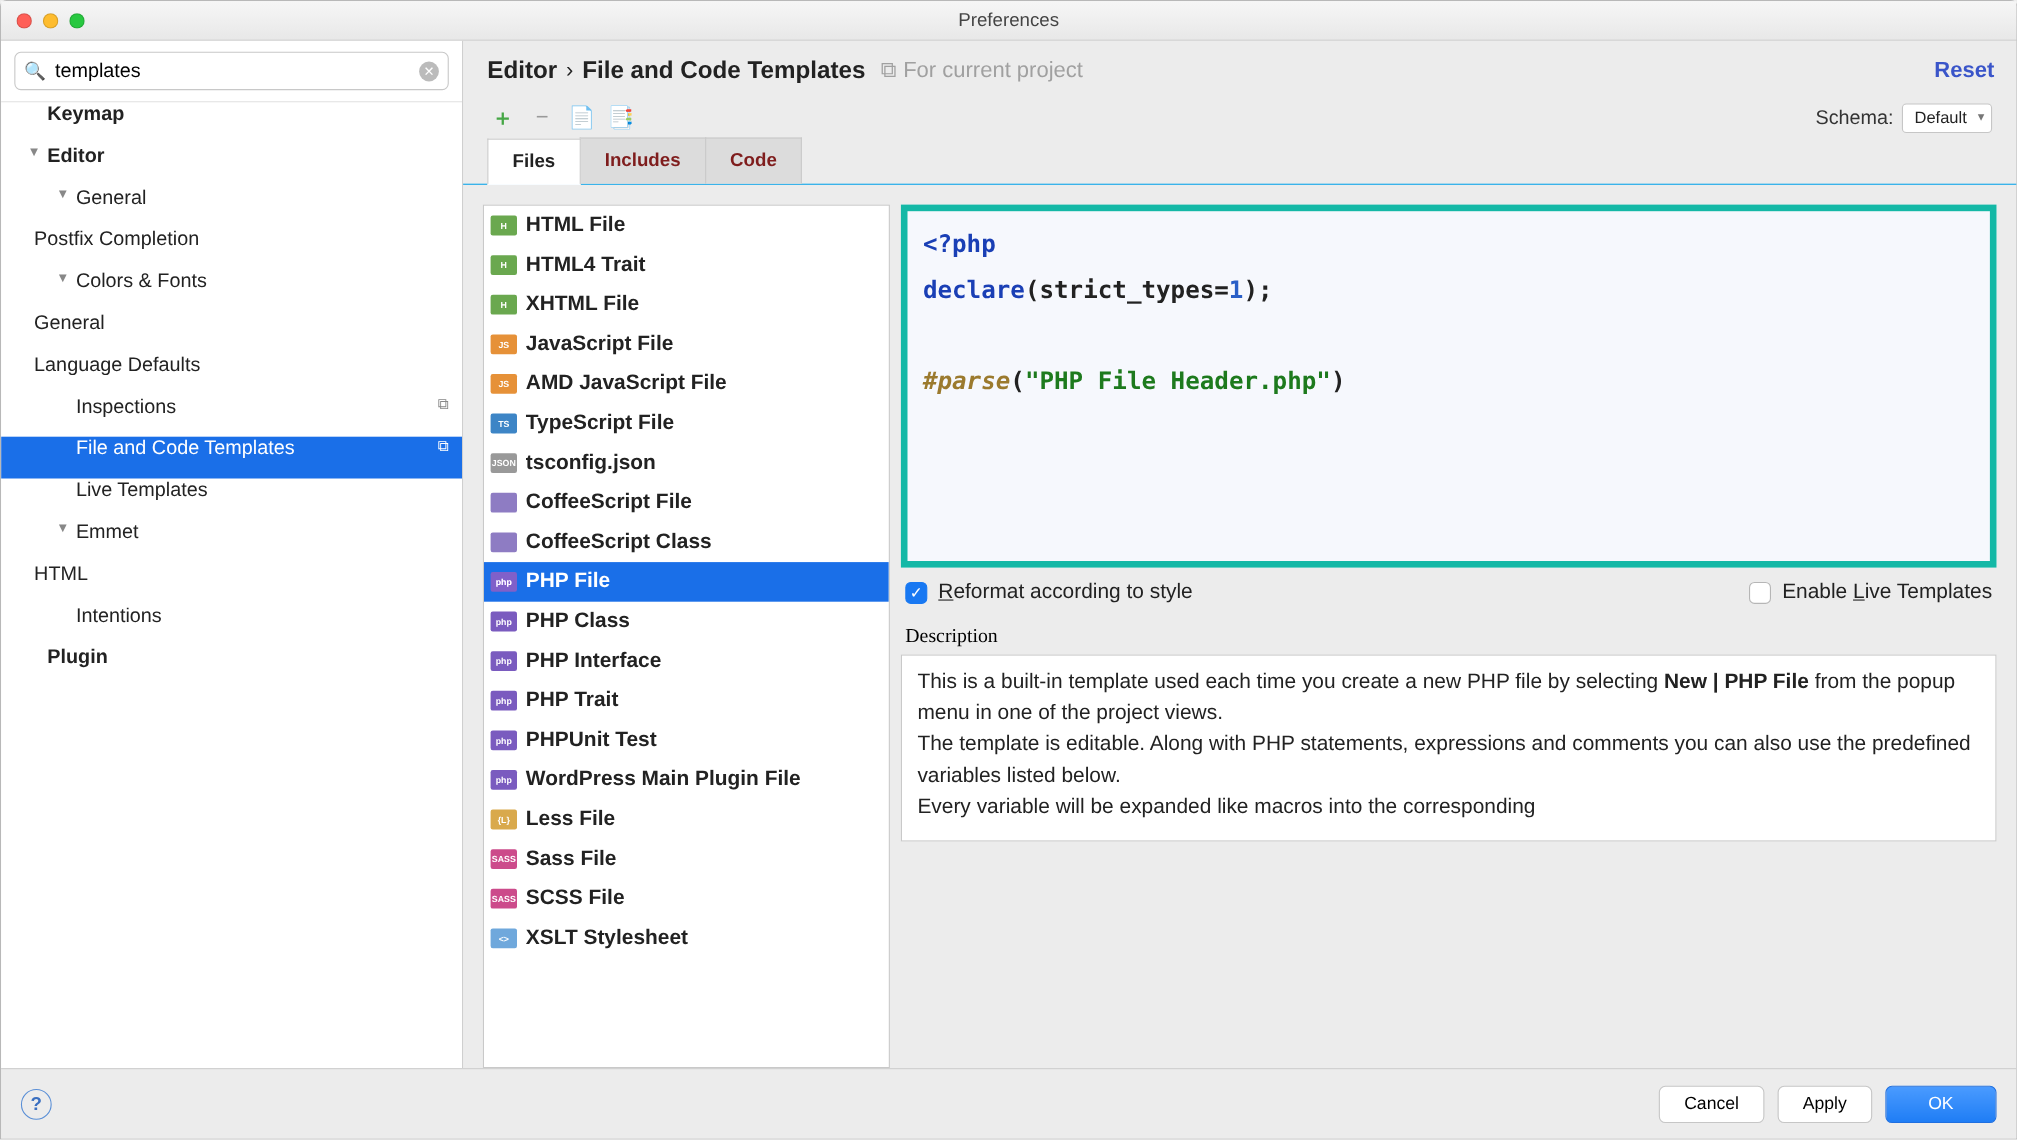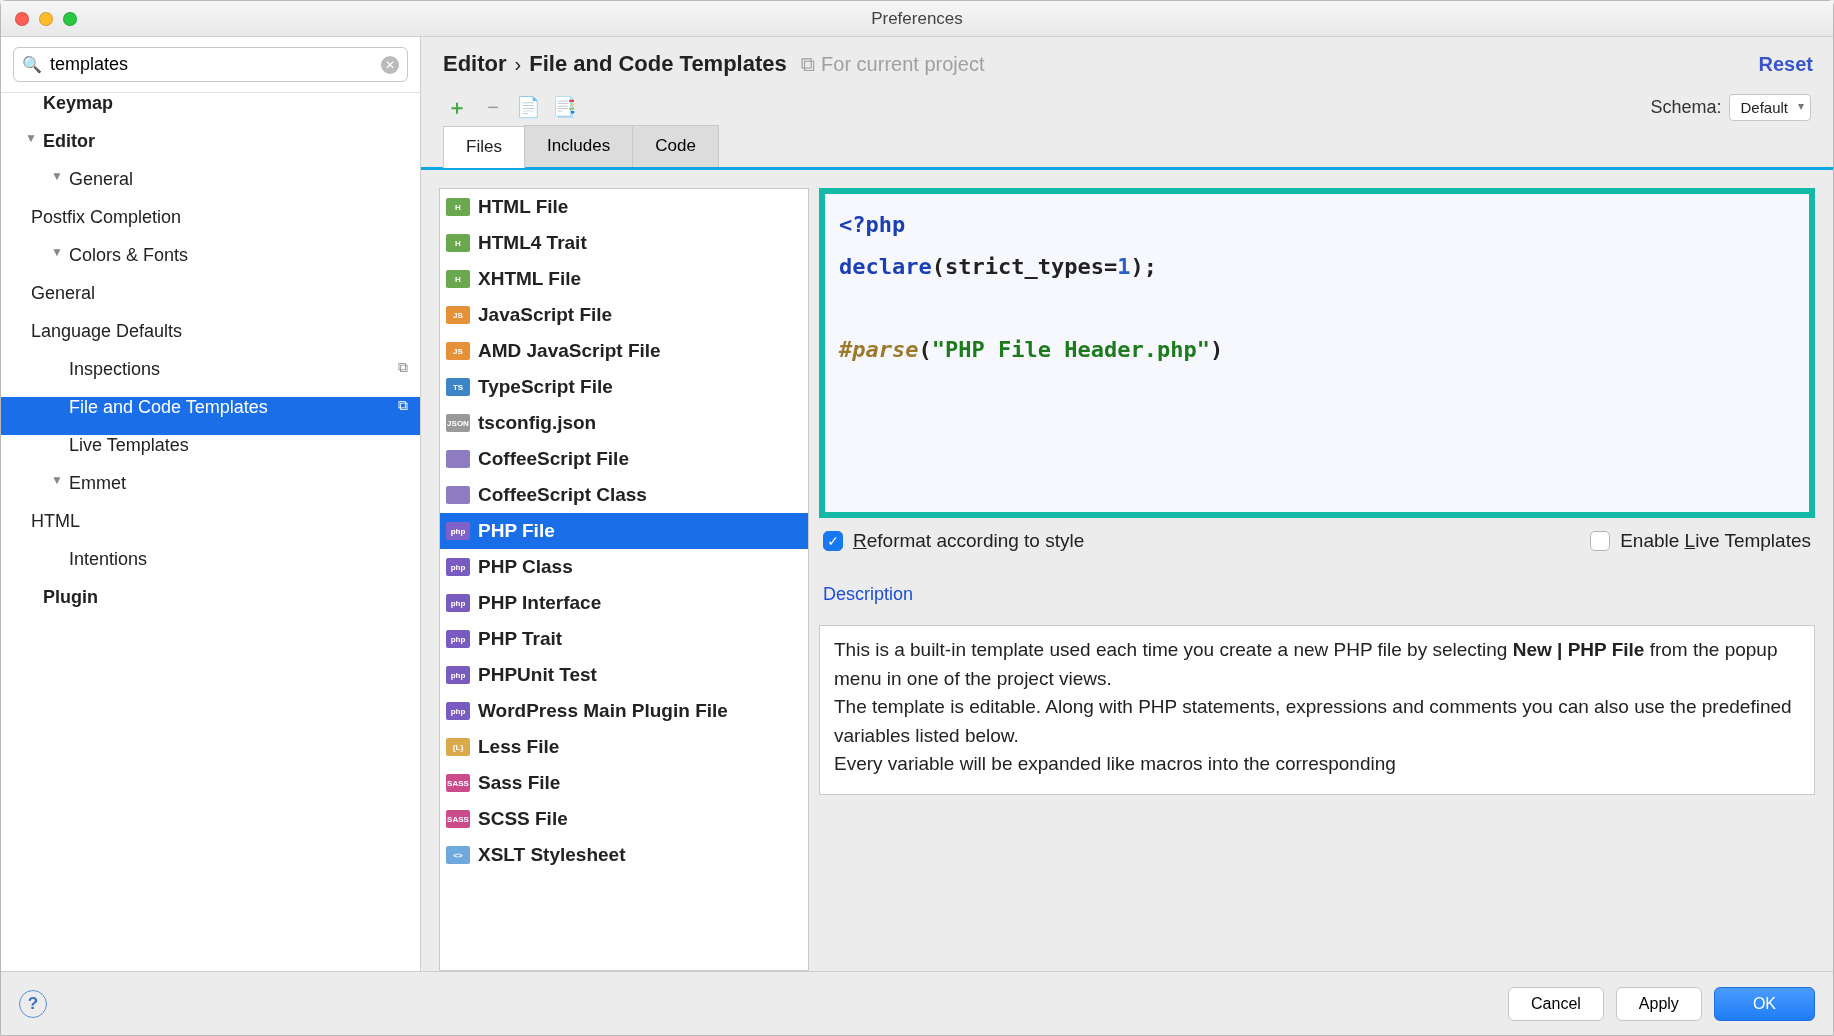--- a/index.html
+++ b/index.html
@@ -44,22 +44,22 @@
 .breadcrumb-row .scope { margin-left: 14px; color: #a0a0a0; font-size: 20px; display:flex; align-items:center; gap:6px;}
 .breadcrumb-row .reset { margin-left: auto; color: #3a55c9; font-size: 20px; font-weight: 700; cursor: pointer; }
 
 .toolbar-row { display:flex; align-items:center; padding: 6px 22px 0 22px; }
 .tb-btn { width: 28px; height: 28px; display:flex; align-items:center; justify-content:center; color:#999; font-size:20px; cursor:pointer; margin-right:8px;}
 .tb-btn.add { color:#46a746; font-weight:700; }
 .schema-label { margin-left:auto; font-size:18px; color:#333; margin-right:8px;}
 .schema-select { border:1px solid #c6c6c6; border-radius:4px; padding:4px 22px 4px 10px; background:#fff; font-size:15px; position:relative; cursor:pointer;}
 .schema-select:after { content:"▾"; position:absolute; right:6px; color:#777; font-size:12px;}
 
-.tabs-row { display:flex; padding-left:22px; margin-top:4px; border-bottom:3px solid #0ea5e9; }
-.tab { padding:10px 22px; background:#dcdcdc; border:1px solid #c9c9c9; border-bottom:none; margin-right:-1px; font-size:17px; cursor:pointer; color:#000000;}
+.tabs-row { display:flex; padding-left:22px; margin-top:4px; border-bottom:1px solid #0ea5e9;font-weight:bold; }
+.tab { padding:10px 22px; background:#dcdcdc; border:1px solid #c9c9c9; border-bottom:none; margin-right:-1px; font-size:17px; cursor:pointer; color:#7f1d1d;}
 .tab.active { background:#fff; color:#222; border-bottom:1px solid #fff; position:relative; top:1px;}
 
 .content-row { flex:1; display:flex; padding:18px 18px 0 18px; gap:10px; min-height:0; }
 .templates-list { width:370px; border:1px solid #c9c9c9; background:#fff; overflow-y:auto; font-size:19px; font-weight:700; }
 .tmpl-item { display:flex; align-items:center; height:36px; padding-left:6px; cursor:pointer; white-space:nowrap; overflow:hidden; }
 .tmpl-item.selected { background:#1a6fe8; color:#fff; }
 .tmpl-icon { width:24px; height:18px; margin-right:8px; border-radius:2px; display:flex; align-items:center; justify-content:center; font-size:8px; color:#fff; font-weight:700; flex-shrink:0;}
 .ic-html { background:#6aa84f; } .ic-js { background:#e69138; } .ic-json { background:#999; } .ic-cs { background:#8e7cc3; } .ic-php { background:#7a5bbf; } .ic-less { background:#d9a94c; } .ic-sass { background:#cc4b8b; } .ic-xslt { background:#6fa8dc; } .ic-ts { background:#3d85c6; }
 .tmpl-item.selected .tmpl-icon { filter:brightness(1.05); }
 
@@ -69,21 +69,21 @@
 .code-area .dir { color:#9b7a2e; font-style:italic; }
 .code-area .str { color:#1d7a1d; }
 .code-area .num { color:#2a5fc7; }
 
 .checks-row { display:flex; align-items:center; gap:40px; padding:12px 4px; font-size:19px; color:#222;}
 .check { display:flex; align-items:center; gap:10px; cursor:pointer;}
 .chkbox { width:20px; height:20px; border-radius:5px; border:1px solid #b6b6b6; display:flex; align-items:center; justify-content:center; background:#fff;}
 .chkbox.checked { background:#1878f2; border-color:#1878f2; color:#fff; font-size:14px;}
 .u { text-decoration:underline; }
 
-.desc-label { font-size:18px; color:#1d4ed8; margin:20px 4px; }
+.desc-label { font-size:18px; color:#000000; margin:6px 4px;font-family:Liberation Serif, serif; }
 .desc-box { border:1px solid #c9c9c9; background:#fff; padding:10px 14px; font-size:19px; line-height:1.5; height:170px; overflow:hidden;}
 
 .footer { height:64px; border-top:1px solid #cfcfcf; background:#ececec; display:flex; align-items:center; padding:0 18px; }
 .help-icon { width:28px; height:28px; border:1.5px solid #5a8fd6; color:#3a6fc0; border-radius:50%; display:flex; align-items:center; justify-content:center; font-weight:700; font-size:17px; cursor:pointer;}
 .footer .spacer { flex:1; }
 .btn { height:34px; padding:0 22px; border-radius:6px; border:1px solid #c6c6c6; background:#fff; font-size:16px; margin-left:12px; cursor:pointer;}
 .btn.primary { background:linear-gradient(#4a9bff,#1f7df5); color:#fff; border-color:#1f6fe0; padding:0 38px;}
 </style>
 </head>
 <body>

